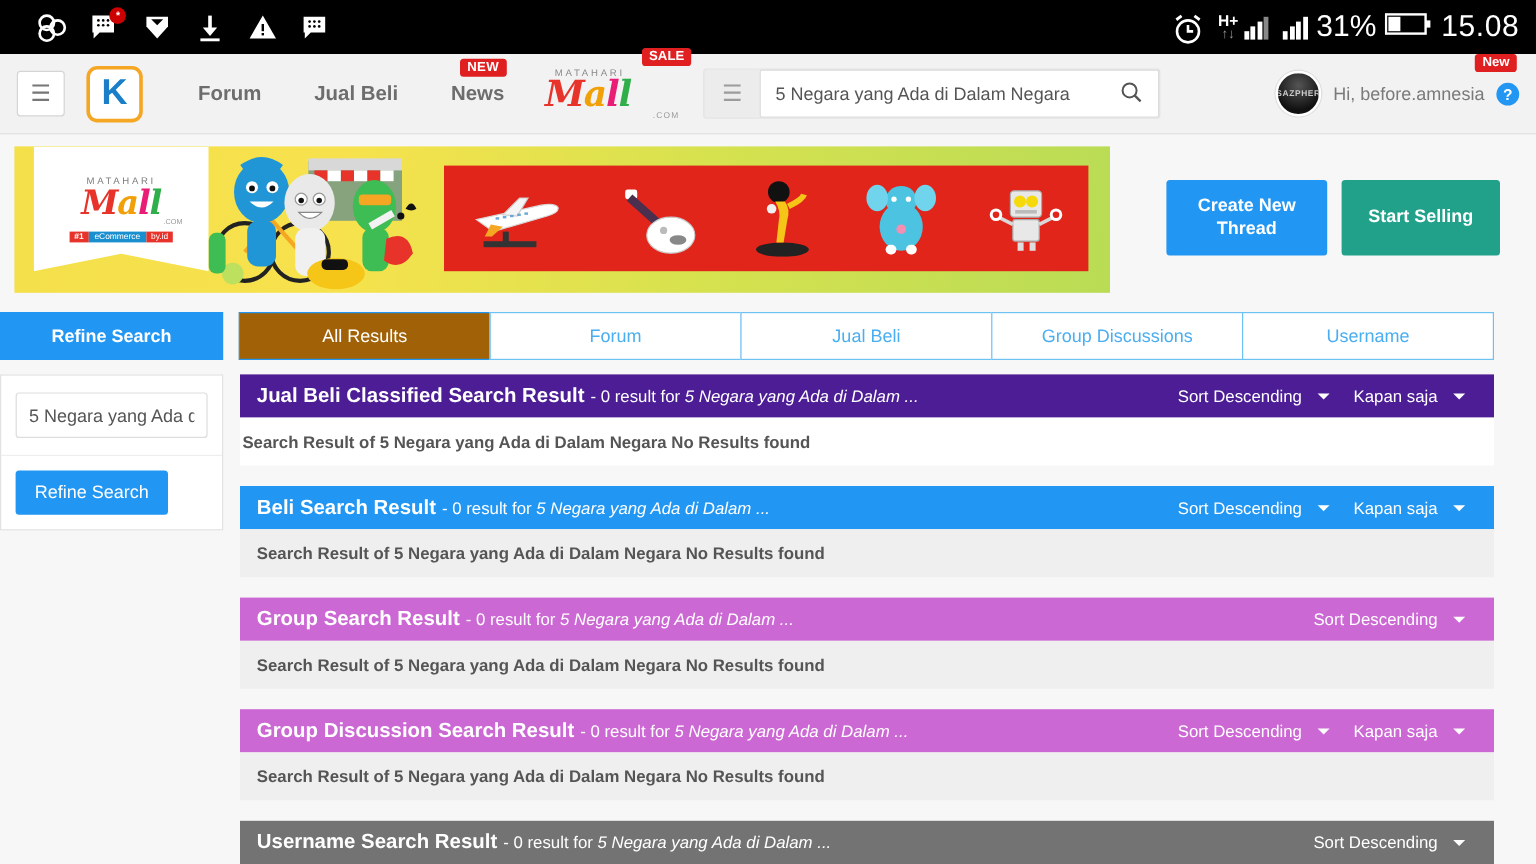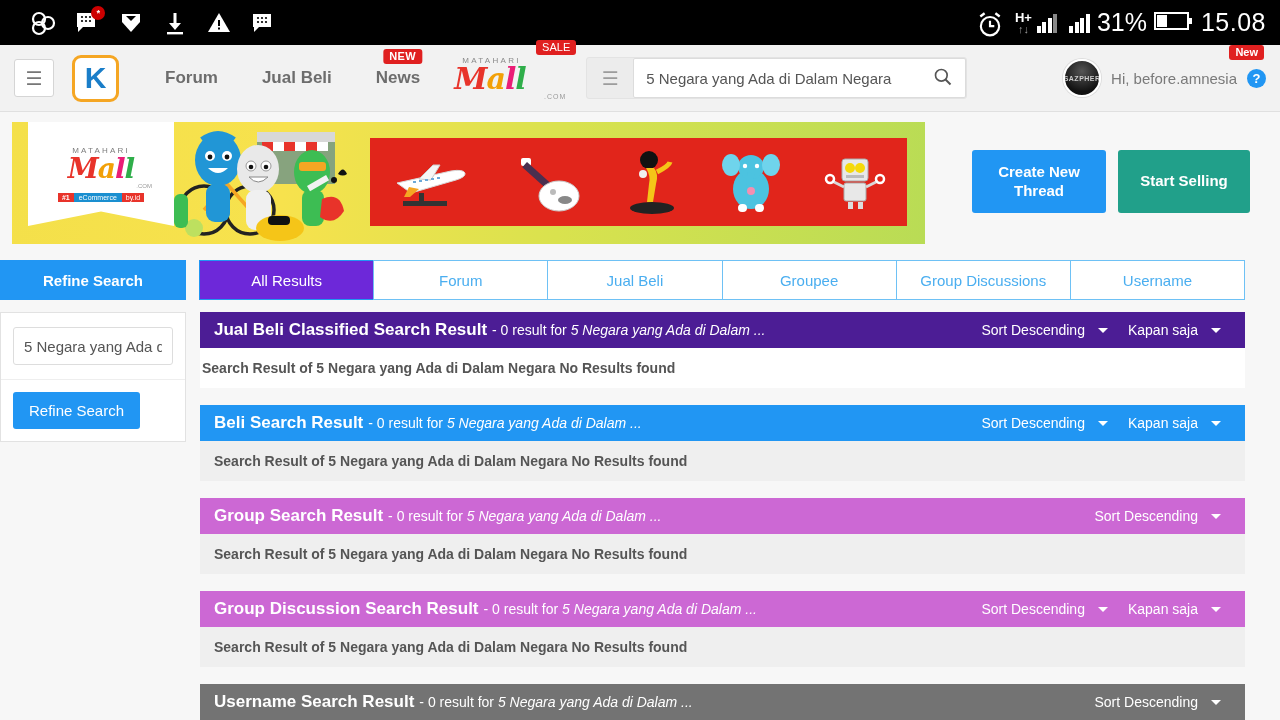--- a/index.html
+++ b/index.html
@@ -65,21 +65,21 @@
     font-size: 30px; line-height: .95; letter-spacing: -1px;
   }
   .mm-word span:nth-child(1){color:#e8332a;}
   .mm-word span:nth-child(2){color:#f2a007;}
   .mm-word span:nth-child(3){color:#ea1d76;}
   .mm-word span:nth-child(4){color:#2fae4a;}
   .mm-word span:nth-child(5){color:#1a8fd0;}
   .mm-com { font-size: 7px; color: #9a9a9a; text-align: right; letter-spacing: 1px; }
   .sale-badge {
     position: absolute; top: -16px; right: -10px;
-    background: #e02020; color: #fff; font-size: 11px; font-weight: normal;
+    background: #e02020; color: #fff; font-size: 11px; font-weight: bold;
     padding: 1px 6px 2px; border-radius: 3px; text-align: right;
   }
 
   .searchwrap {
     display: flex; align-items: center; margin-left: 14px;
     background: #ececec; border-radius: 3px; height: 42px;
     border: 1px solid #e3e3e3;
   }
   .search-burger {
     width: 46px; height: 100%; display: flex; align-items: center;
@@ -160,21 +160,21 @@
   .refine-head {
     width: 186px; background: #2196f3; color: #fff; font-weight: bold; font-size: 15px;
     display: flex; align-items: center; justify-content: center; cursor: pointer;
   }
   .tabs { display: flex; flex: 1; margin-left: 14px; margin-right: 35px; }
   .tab {
     flex: 1; border: 1px solid #6ec1f5; background: #fff; color: #4aaef0;
     font-size: 15px; display: flex; align-items: center; justify-content: center;
     cursor: pointer; margin-left: -1px;
   }
-  .tab.active { background: #6d28d9; color: #fff; border-color: #2196f3; font-weight: normal; text-align: right; }
+  .tab.active { background: #a16207; color: #fff; border-color: #2196f3; font-weight: normal; text-align: right; }
 
   
   .content { display: flex; height: 425px; }
   .sidebar { width: 186px; padding-left: 0; }
   .refine-card { background: #fff; border: 1px solid #e2e2e2; margin: 12px 0 0 0; }
   .refine-input-wrap { padding: 14px 12px; border-bottom: 1px solid #eee; }
   .refine-card input {
     width: 100%; height: 38px; border: 1px solid #ddd; border-radius: 3px;
     padding: 0 10px; font-size: 15px; color: #555; outline: none;
     font-family: "Liberation Sans", sans-serif;
@@ -476,21 +476,20 @@
     <button class="btn-sell">Start Selling</button>
   </div>
 </div>
 
 <div class="tabsrow">
   <div class="refine-head">Refine Search</div>
   <div class="tabs">
     <div class="tab active">All Results</div>
     <div class="tab">Forum</div>
     <div class="tab">Jual Beli</div>
-    <div class="tab">Groupee</div>
     <div class="tab">Group Discussions</div>
     <div class="tab">Username</div>
   </div>
 </div>
 
 <div class="content">
   <div class="sidebar">
     <div class="refine-card">
       <div class="refine-input-wrap">
         <input type="text" value="5 Negara yang Ada di Dalam Negara" style="">

